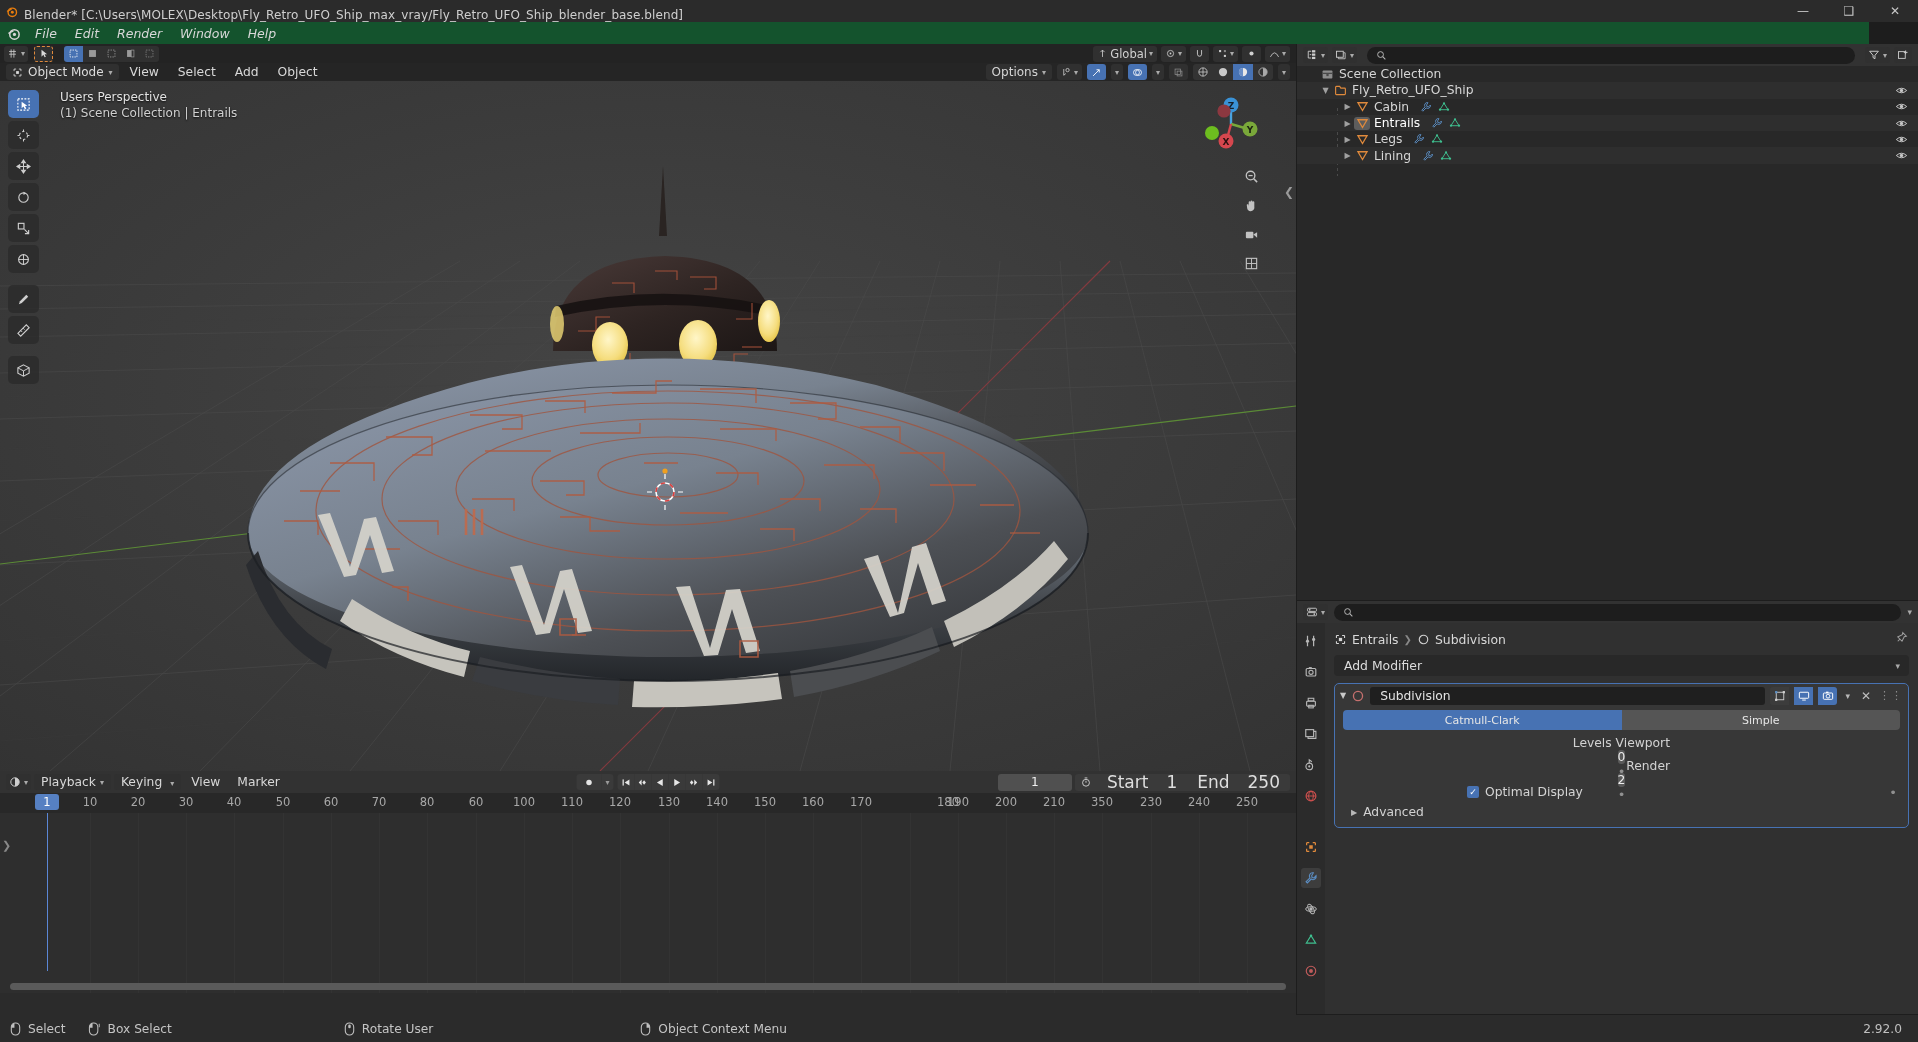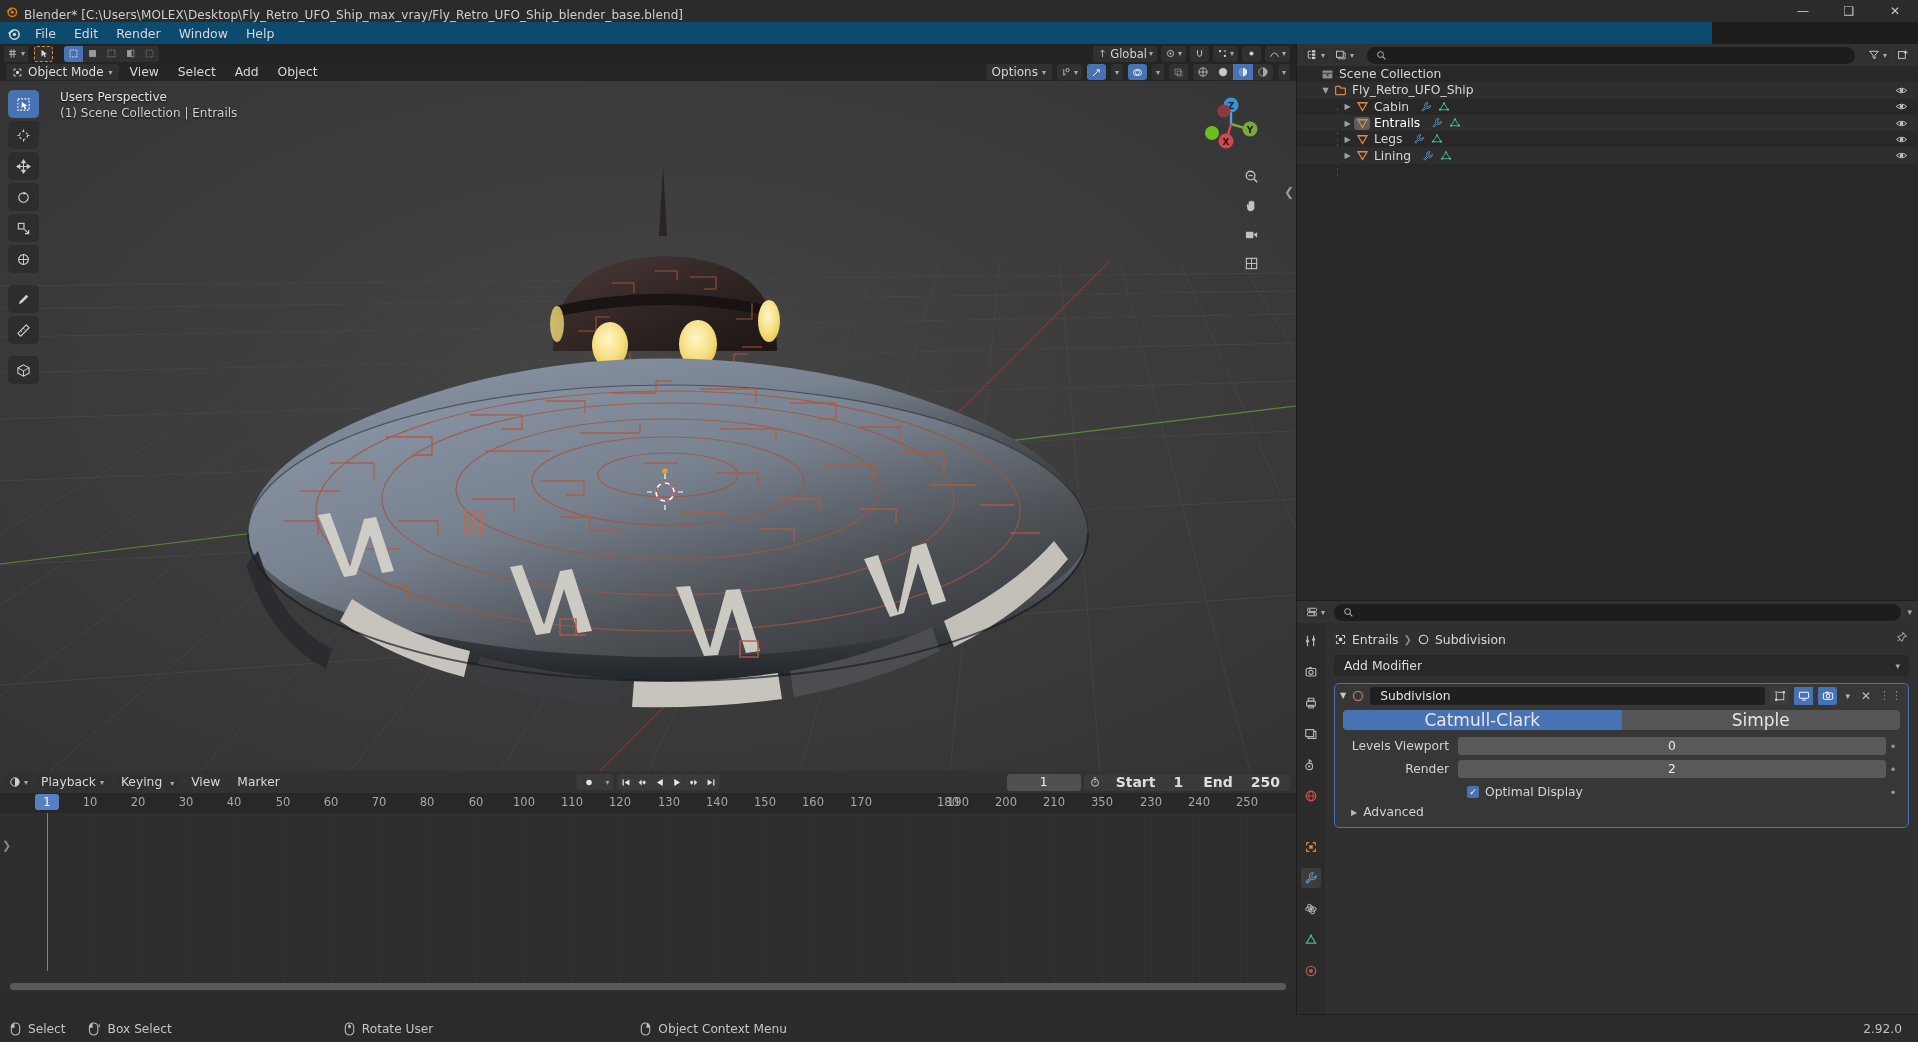--- a/index.html
+++ b/index.html
@@ -11,22 +11,22 @@
   
   .titlebar { position:absolute; left:0; top:0; width:1918px; height:22px; background:#2b2b2b;
      display:flex; align-items:flex-end; }
   .tb-icon { width:22px; height:22px; display:flex; align-items:center; justify-content:center; }
   .tb-title { font-size:12px; color:#cfcfcf; margin-left:2px; letter-spacing:.1px; }
   .tb-btns { position:absolute; right:0; top:0; height:22px; display:flex; }
   .tb-btn { width:46px; height:22px; display:flex; align-items:center; justify-content:center;
      color:#c8c8c8; font-size:12px; }
 
   
-  .topbar { position:absolute; left:0; top:22px; width:1712px; height:22px; background:#0c4a6e;
-     display:flex; align-items:center; }
+  .topbar { position:absolute; left:0; top:22px; width:1869px; height:22px; background:#14532d;
+     display:flex; align-items:center;font-style:italic; }
   .blender-logo { width:26px; height:22px; display:flex; align-items:center; justify-content:center; }
   .menu-item { padding:2px 9px; font-size:12.5px; color:#d8d8d8; border-radius:3px; }
   .wstabs { display:flex; align-items:flex-end; height:22px; margin-left:22px; }
   .wstab { padding:3px 11px 3px; font-size:12.5px; color:#9a9a9a; border-radius:4px 4px 0 0; line-height:16px; }
   .wstab.active { background:#353535; color:#e8e8e8; }
   .wstab.plus { color:#9a9a9a; padding:3px 9px; }
   .scene-block { position:absolute; right:6px; top:22px; height:22px; display:flex; align-items:center; gap:3px; }
   .fld { display:flex; align-items:center; height:17px; background:#282828; border-radius:3px; }
   .fld .icn { width:20px; height:17px; display:flex; align-items:center; justify-content:center; }
   .fld .txt { padding:0 8px 0 2px; font-size:12px; color:#e0e0e0; min-width:96px; }
@@ -115,24 +115,24 @@
   .modpanel { margin-top:7px; border:1px solid #4772b3; border-radius:5px; background:#373737; }
   .modhead { height:23px; display:flex; align-items:center; padding:0 5px; gap:5px; }
   .modname { flex:1; height:18px; background:#1f1f1f; border-radius:3px; display:flex; align-items:center;
      padding:0 10px; font-size:12.3px; color:#e2e2e2; }
   .modtog { width:19px; height:18px; display:flex; align-items:center; justify-content:center; background:#3c3c3c; }
   .modtog.on { background:#4772b3; }
   .modtog.f { border-radius:3px 0 0 3px; }
   .modtog.l { border-radius:0 3px 3px 0; }
   .modbody { padding:3px 8px 8px; }
   .seg { display:flex; height:20px; border-radius:4px; overflow:hidden; margin-bottom:6px; }
-  .seg > div { flex:1; display:flex; align-items:center; justify-content:center; font-size:17px;
+  .seg > div { flex:1; display:flex; align-items:center; justify-content:center; font-size:11px;
      background:#555; color:#e6e6e6; }
   .seg > div.on { background:#4772b3; }
-  .prow { display:flex; align-items:center; height:20px; margin-bottom:3px; }
+  .prow { display:flex; align-items:center; height:20px; margin-bottom:3px;flex-direction:column; }
   .plabel { width:115px; text-align:right; padding-right:9px; font-size:12.3px; color:#d2d2d2; }
   .pval { flex:1; height:18px; background:#595959; border-radius:3px; display:flex; align-items:center;
      justify-content:center; font-size:12.3px; color:#ececec; }
   .pdot { width:14px; text-align:center; color:#909090; font-size:13px; }
   .chkrow { display:flex; align-items:center; height:20px; padding-left:124px; }
   .chk { width:12px; height:12px; background:#4772b3; border-radius:2px; display:flex;
      align-items:center; justify-content:center; color:#fff; font-size:9px; margin-right:6px; }
   .advrow { display:flex; align-items:center; gap:6px; font-size:12.3px; color:#d2d2d2; padding-left:8px; margin-top:3px; }
 
   
@@ -145,21 +145,21 @@
   .rec-grp .rb:first-child { border-radius:3px 0 0 3px; }
   .rec-grp .rb:last-child { border-radius:0 3px 3px 0; padding:0 4px; }
   .play-grp { display:flex; }
   .play-grp .pb { width:17px; height:16px; background:#3a3a3a; display:flex; align-items:center; justify-content:center; }
   .play-grp .pb:first-child { border-radius:3px 0 0 3px; }
   .play-grp .pb:last-child { border-radius:0 3px 3px 0; }
   .tl-right { position:absolute; right:6px; display:flex; align-items:center; gap:3px; }
   .fnum { height:17px; background:#505050; border-radius:3px; display:flex; align-items:center;
      justify-content:center; min-width:74px; font-size:12.2px; color:#efefef; }
   .serange { height:17px; background:#3a3a3a; border-radius:3px; display:flex; align-items:center; }
-  .serange .seg2 { display:flex; align-items:center; gap:18px; padding:0 10px; font-size:14px; color:#dedede;font-weight:bold; }
+  .serange .seg2 { display:flex; align-items:center; gap:18px; padding:0 10px; font-size:17px; color:#dedede; }
   .tl-ruler { position:relative; height:20px; background:#282828; }
   .tl-tick { position:absolute; top:2px; font-size:11.5px; color:#a8a8a8; transform:translateX(-50%); }
   .tl-body { position:relative; height:180px; background:#2e2e2e; }
   .tl-gridline { position:absolute; top:0; bottom:0; width:1px; background:#333; }
   .playhead { position:absolute; top:0; bottom:22px; width:1px; background:#5b87d6; }
   .ph-badge { position:absolute; top:1px; height:16px; min-width:24px; background:#5680c2; border-radius:3px;
      display:flex; align-items:center; justify-content:center; font-size:11.5px; color:#fff; transform:translateX(-50%); }
   .tl-scroll-h { position:absolute; left:10px; right:10px; bottom:3px; height:7px; background:#5a5a5a; border-radius:4px; }
   .tl-expand { position:absolute; left:2px; top:26px; color:#888; font-size:11px; }
 

